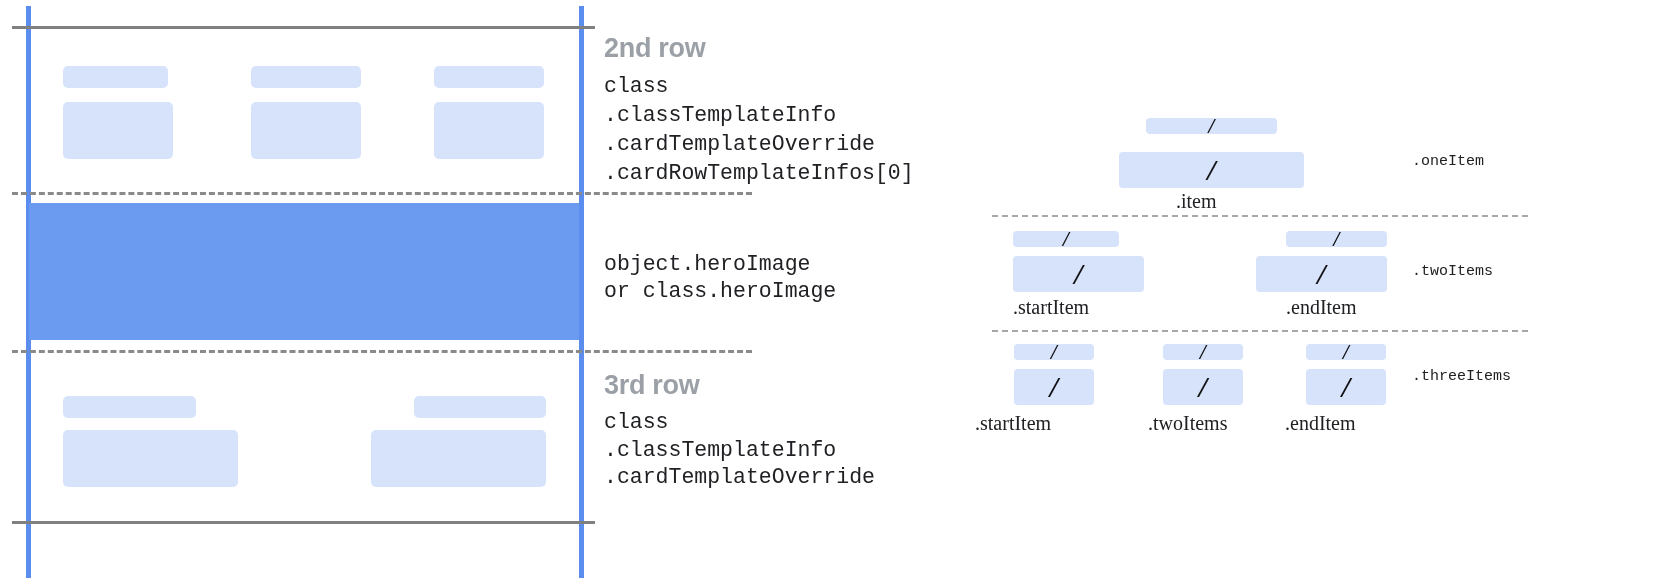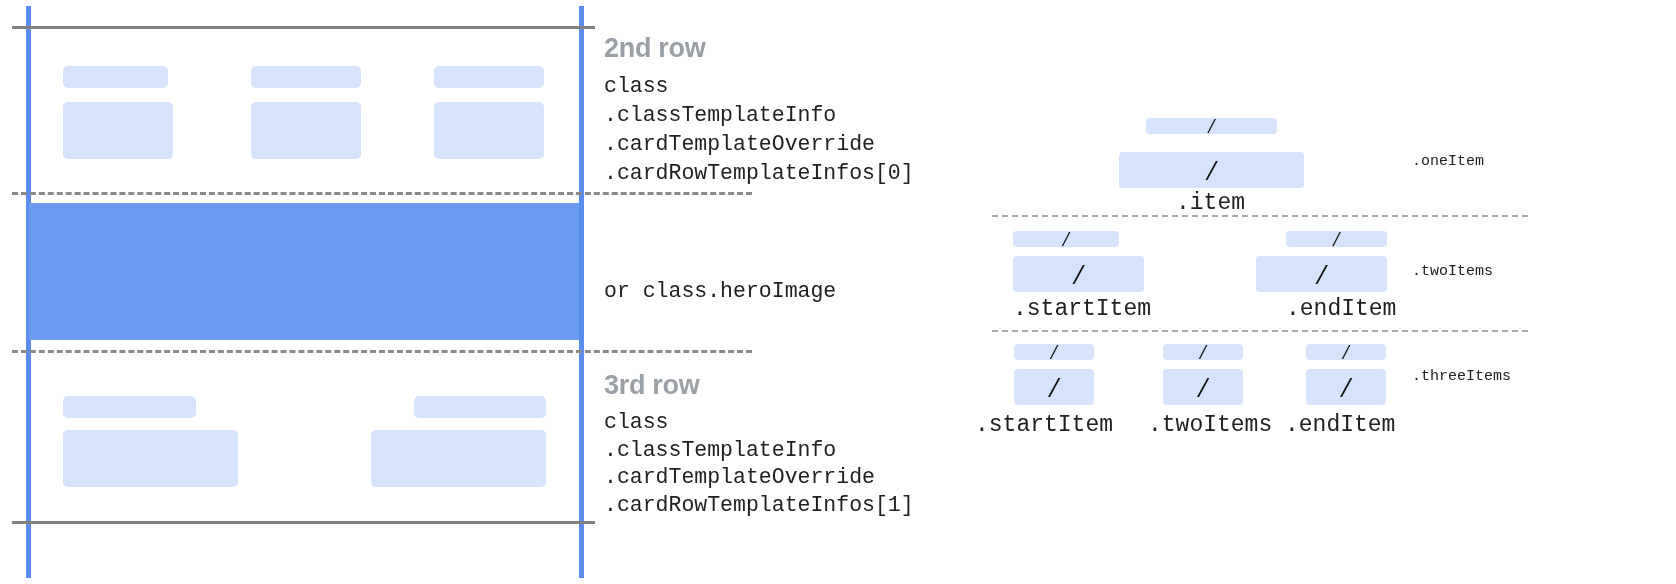--- a/index.html
+++ b/index.html
@@ -83,22 +83,22 @@
     font-family: "Liberation Serif", serif;
     font-style: italic;
     font-weight: bold;
     color: #111111;
   }
   .slot.thin .slash { font-size: 21px; }
   .slot.thick .slash { font-size: 30px; }
 
   .cap {
     position: absolute;
-    font-family: Liberation Mono, monospace;
-    font-size: 23px;
+    font-family: Liberation Serif, serif;
+    font-size: 20px;
     color: #202124;
     white-space: pre;
   }
   .grouplabel {
     position: absolute;
     font-family: "Liberation Mono", monospace;
     font-size: 15px;
     color: #202124;
     white-space: pre;
   }
@@ -138,27 +138,27 @@
     <div class="bar" style="left:414px; top:396px; width:132px; height:22px;"></div>
     <div class="bar" style="left:371px; top:430px; width:175px; height:57px;"></div>
   </div>
 
   <div class="row-title" style="left:604px; top:33px;">2nd row</div>
   <div class="mono" style="left:604px; top:72px;">class</div>
   <div class="mono" style="left:604px; top:101px;">.classTemplateInfo</div>
   <div class="mono" style="left:604px; top:130px;">.cardTemplateOverride</div>
   <div class="mono" style="left:604px; top:159px;">.cardRowTemplateInfos[0]</div>
 
+  <div class="mono" style="left:604px; top:250px;">object.heroImage</div>
   <div class="mono" style="left:604px; top:277px;">or class.heroImage</div>
 
   <div class="row-title" style="left:604px; top:370px;">3rd row</div>
   <div class="mono" style="left:604px; top:408px;">class</div>
   <div class="mono" style="left:604px; top:436px;">.classTemplateInfo</div>
   <div class="mono" style="left:604px; top:463px;">.cardTemplateOverride</div>
-  <div class="mono" style="left:604px; top:491px;">.cardRowTemplateInfos[1]</div>
 
   <div>
     <div class="slot thin" style="left:1146px; top:118px; width:131px; height:16px;">
       <span class="slash">/</span>
     </div>
     <div class="slot thick" style="left:1119px; top:152px; width:185px; height:36px;">
       <span class="slash">/</span>
     </div>
     <div class="cap" style="left:1176px; top:190px;">.item</div>
     <div class="grouplabel" style="left:1412px; top:153px;">.oneItem</div>

